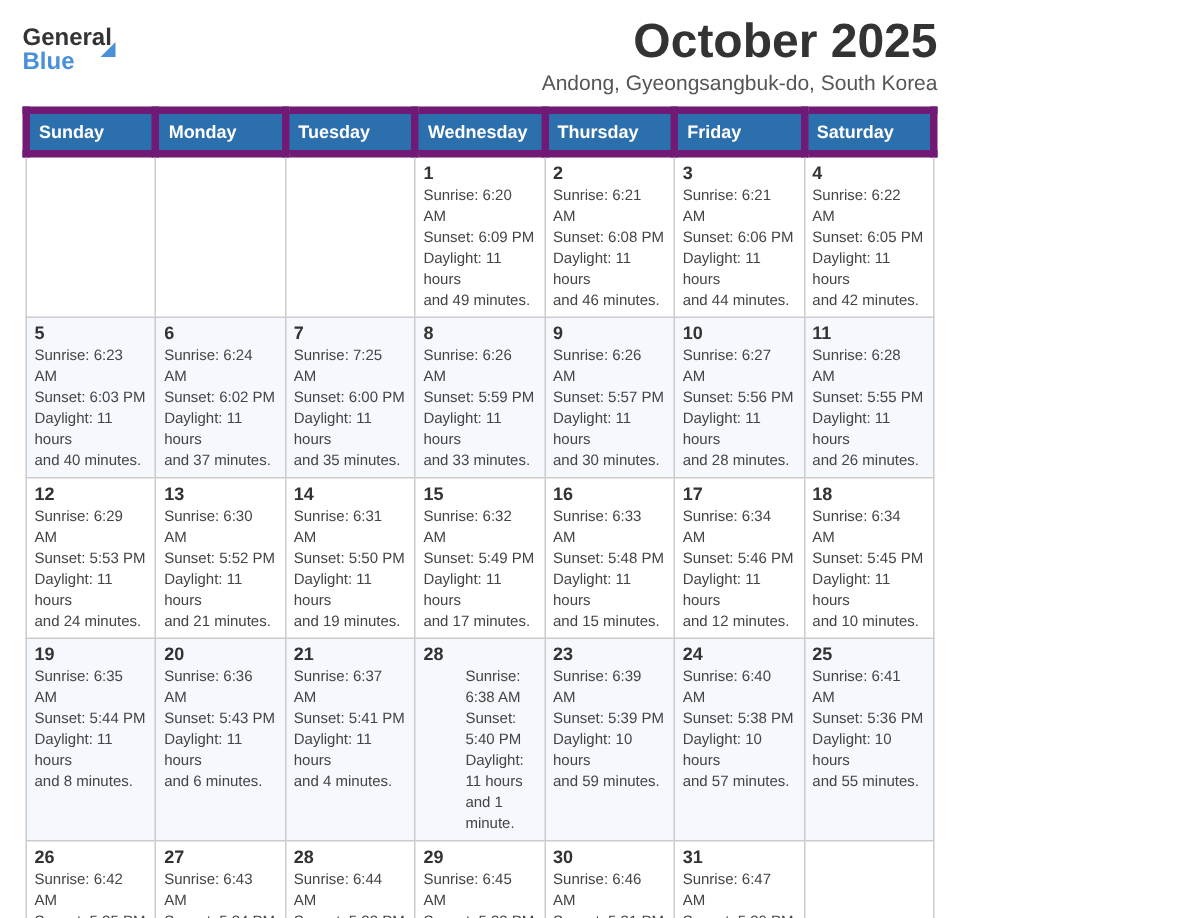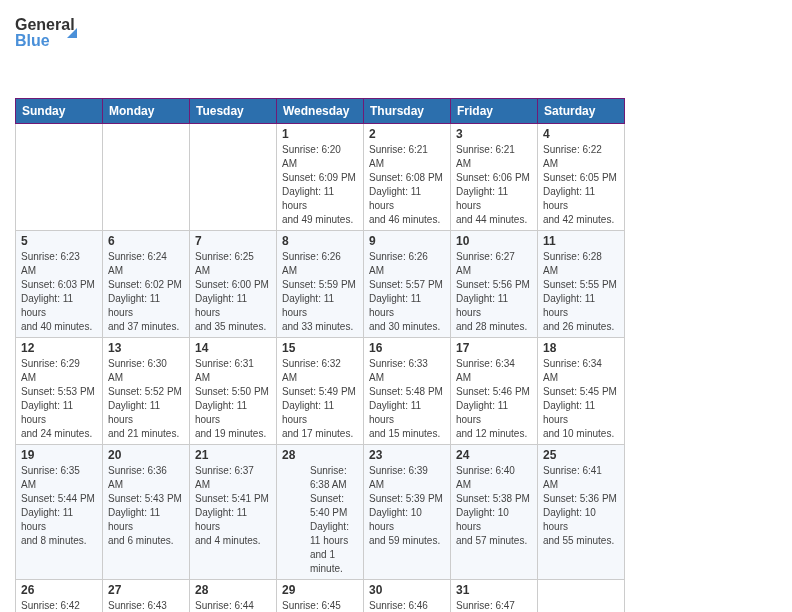--- a/index.html
+++ b/index.html
@@ -9,21 +9,20 @@
       width: 792px;
       height: 612px;
       overflow: hidden;
     }
     .page {
       width: 640px;
       height: 612px;
       display: flex;
       flex-direction: column;
       padding: 10px 15px 10px 15px;
-      gap: 36px;
     }
     .header {
       display: flex;
       justify-content: space-between;
       align-items: flex-start;
       margin-bottom: 8px;
     }
     .logo {
       display: flex;
       flex-direction: column;
@@ -50,21 +49,21 @@
       width: 100%;
       table-layout: fixed;
     }
     .calendar th {
       background: #2c6fad;
       color: #fff;
       font-size: 12px;
       font-weight: bold;
       text-align: left;
       padding: 5px 6px;
-      border: 1px solid #701a75;
+      border: 5px solid #701a75;
     }
     .calendar td {
       vertical-align: top;
       border: 1px solid #ccc;
       padding: 3px 5px;
       font-size: 9.5px;
       color: #333;
       height: 88px;
     }
     .day-number {
@@ -97,20 +96,24 @@
 
 <div class="page">
   <div class="header">
     <div class="logo">
       <svg width="80" height="44" viewBox="0 0 80 44">
         <text x="0" y="20" font-family="Arial" font-size="16" font-weight="bold" fill="#333">General</text>
         <text x="0" y="36" font-family="Arial" font-size="16" font-weight="bold" fill="#4a90d9">Blue</text>
         <polygon points="52,28 62,28 62,18" fill="#4a90d9"></polygon>
       </svg>
     </div>
+    <div class="title-block">
+      <div class="month-title">October 2025</div>
+      <div class="location">Andong, Gyeongsangbuk-do, South Korea</div>
+    </div>
   </div>
 
   <table class="calendar">
     <thead>
       <tr>
       <th>Sunday</th>
           <th>Monday</th>
           <th>Tuesday</th>
           <th>Wednesday</th>
           <th>Thursday</th>
@@ -162,21 +165,21 @@
           </td>
           <td>
             <span class="day-number">6</span>
             <div class="day-info" style="white-space: pre-line;">Sunrise: 6:24 AM
 Sunset: 6:02 PM
 Daylight: 11 hours
 and 37 minutes.</div>
           </td>
           <td>
             <span class="day-number">7</span>
-            <div class="day-info" style="white-space: pre-line;">Sunrise: 6:25 AM
+            <div class="day-info" style="white-space: pre-line;">Sunrise: 7:25 AM
 Sunset: 6:00 PM
 Daylight: 11 hours
 and 35 minutes.</div>
           </td>
           <td>
             <span class="day-number">8</span>
             <div class="day-info" style="white-space: pre-line;">Sunrise: 6:26 AM
 Sunset: 5:59 PM
 Daylight: 11 hours
 and 33 minutes.</div>

